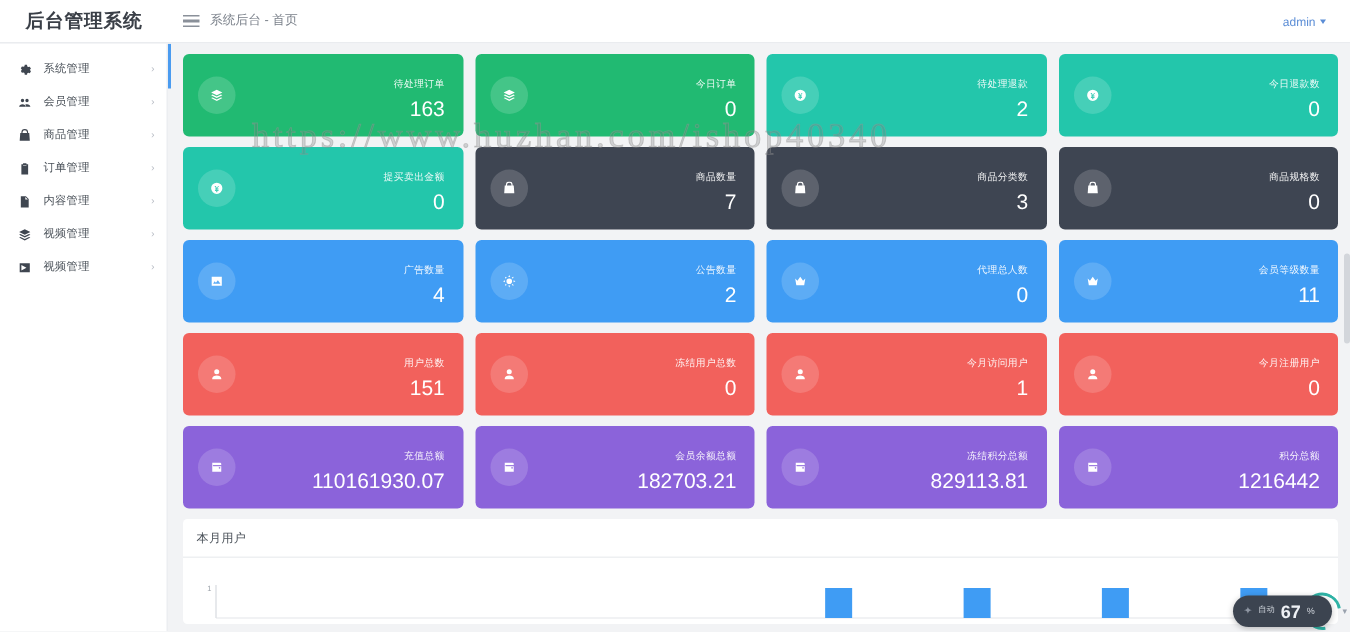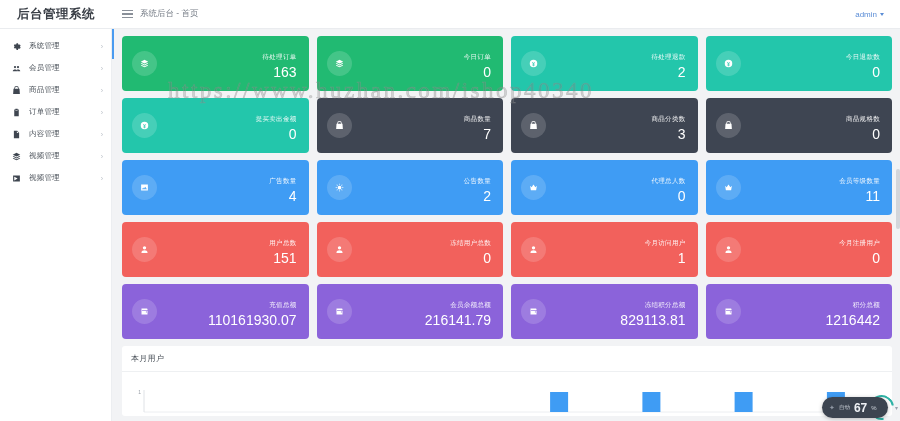--- a/index.html
+++ b/index.html
@@ -382,21 +382,21 @@
               </svg>
             </span>
             <span class="card-text"><span class="card-label">充值总额</span><br><span class="card-value">110161930.07</span></span>
           </div>
           <div class="card" style="background: rgb(139, 99, 218);">
             <span class="card-icon">
               <svg width="9" height="9" viewBox="0 0 24 24" fill="currentColor">
                 <path d="M4 4h14a2 2 0 012 2v2H6a1 1 0 000 2h14v10H4zm13 7.5a1.5 1.5 0 100 3 1.5 1.5 0 000-3z"></path>
               </svg>
             </span>
-            <span class="card-text"><span class="card-label">会员余额总额</span><br><span class="card-value">216141.79</span></span>
+            <span class="card-text"><span class="card-label">会员余额总额</span><br><span class="card-value">182703.21</span></span>
           </div>
           <div class="card" style="background: rgb(139, 99, 218); gap: 32px;">
             <span class="card-icon">
               <svg width="9" height="9" viewBox="0 0 24 24" fill="currentColor">
                 <path d="M4 4h14a2 2 0 012 2v2H6a1 1 0 000 2h14v10H4zm13 7.5a1.5 1.5 0 100 3 1.5 1.5 0 000-3z"></path>
               </svg>
             </span>
             <span class="card-text"><span class="card-label">冻结积分总额</span><br><span class="card-value">829113.81</span></span>
           </div>
           <div class="card" style="background: rgb(139, 99, 218);">

